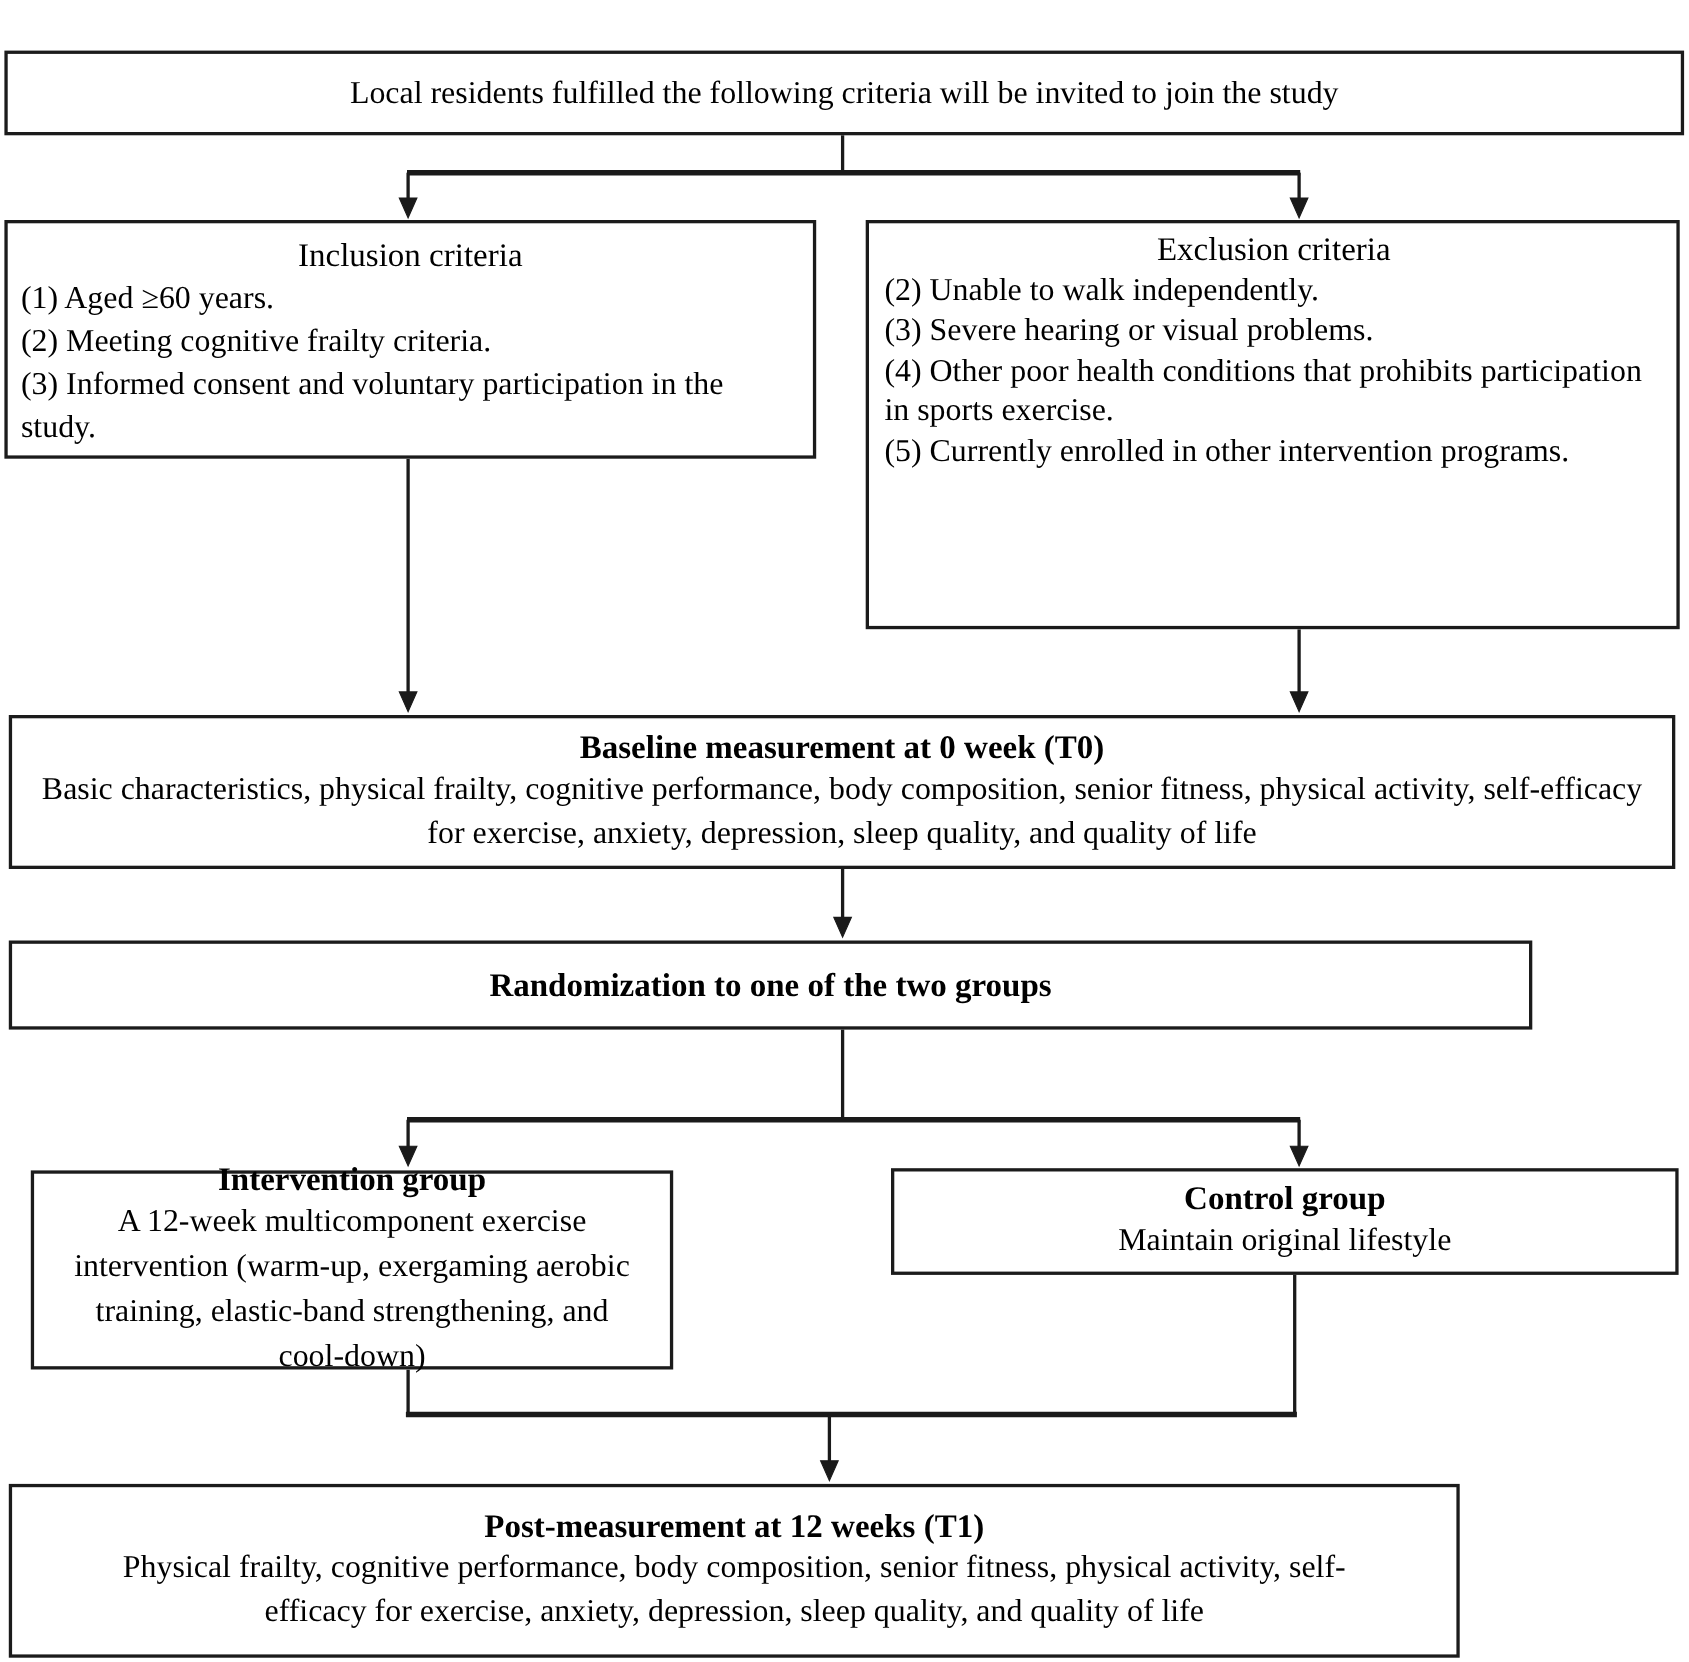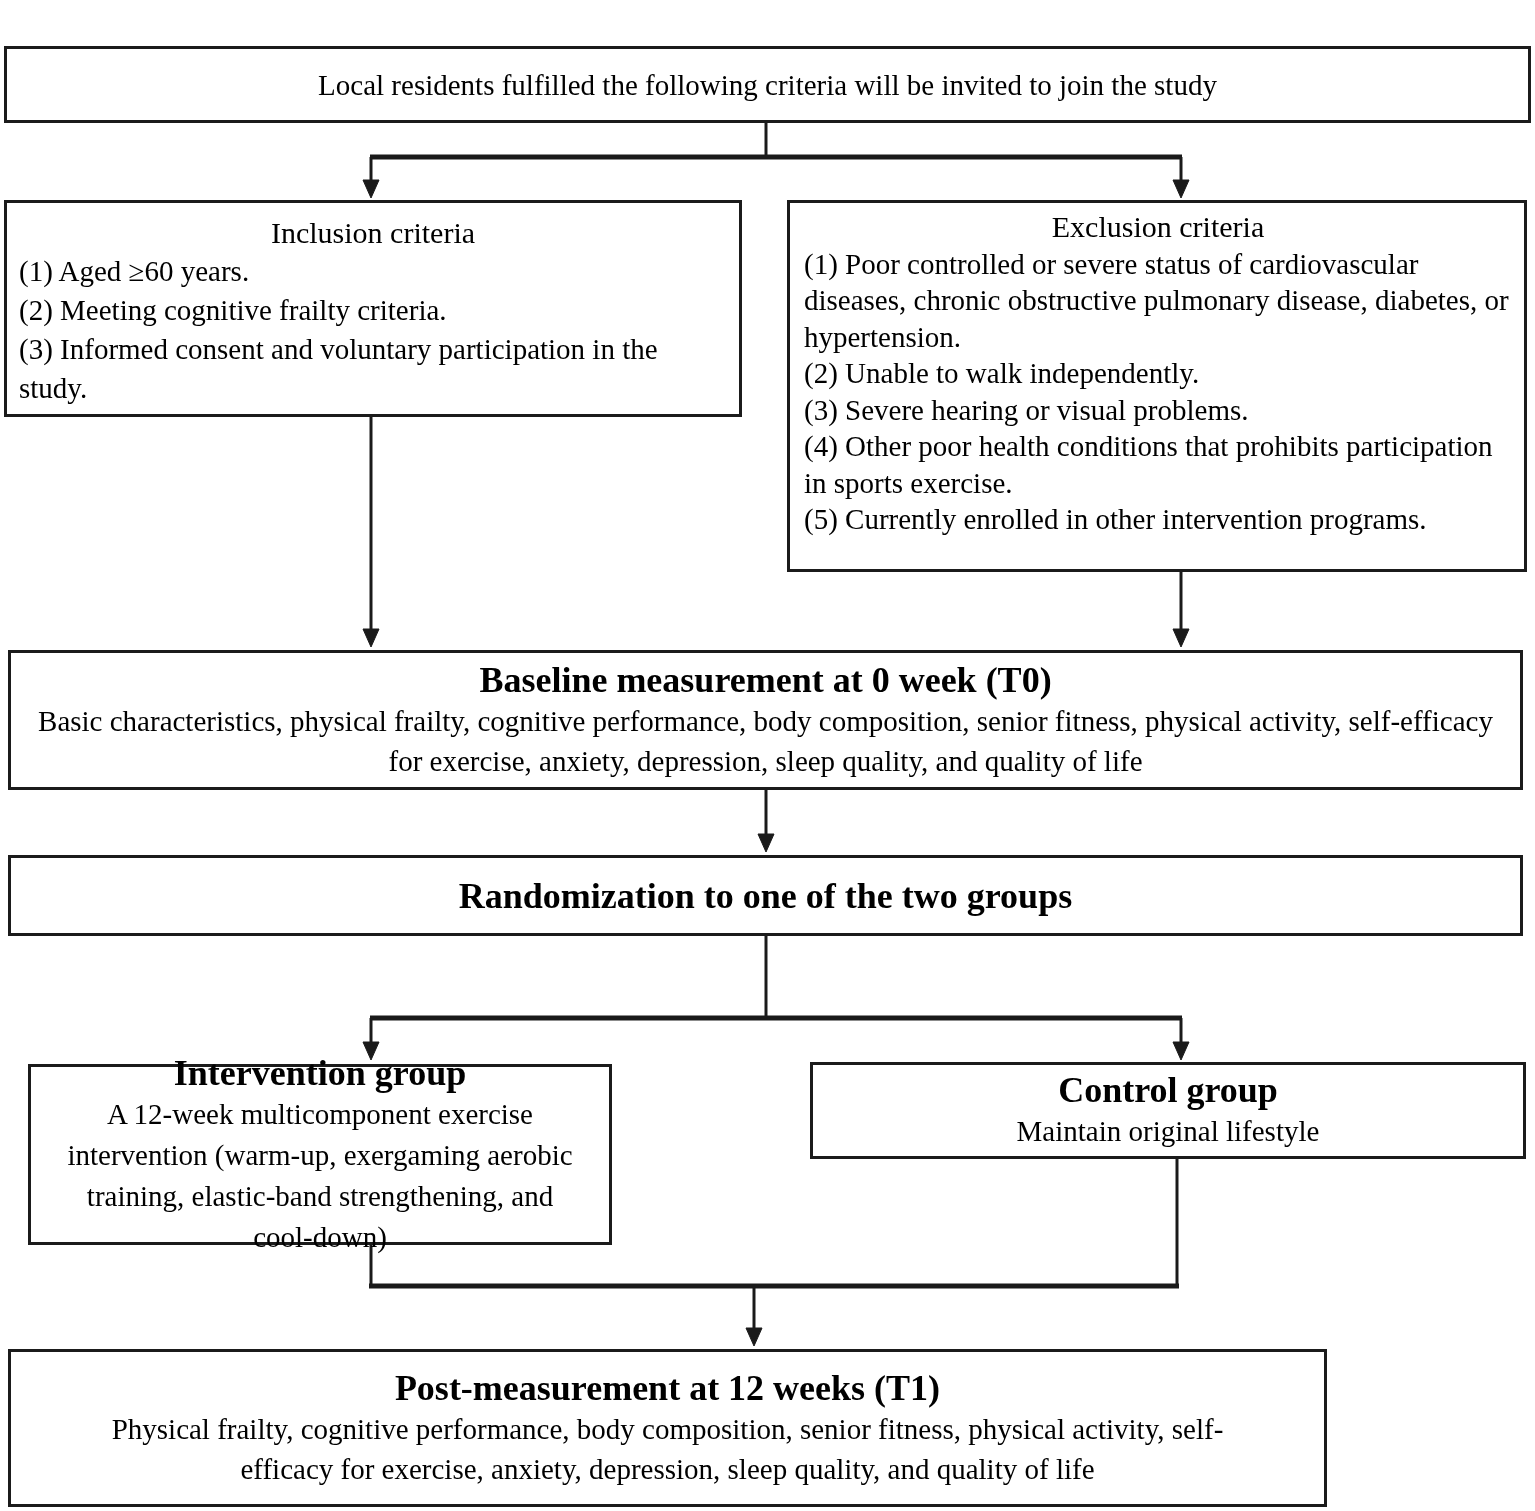--- a/index.html
+++ b/index.html
@@ -29,21 +29,21 @@
     flex-direction: column;
     justify-content: center;
     text-align: center;
   }
   .bold { font-weight: bold; }
   .box-top-text { font-size: 29px; line-height: 40px; }
   .crit-title { font-size: 30px; text-align: center; }
   .crit-item { text-align: left; }
   .incl-body { font-size: 29px; line-height: 39px; padding: 10px 12px 0 12px; }
   .excl-body { font-size: 29px; line-height: 36.5px; padding: 6px 12px 0 14px; }
-  .wide-title { font-size: 36px; }
+  .wide-title { font-size: 30px; }
   .wide-body { font-size: 29px; line-height: 40px; }
   .baseline-pad { padding: 0 26px; }
   .group-body { font-size: 29px; line-height: 41px; }
   .interv-pad { padding: 2px 28px; }
   .post-pad { padding: 0 60px; }
 </style>
 </head>
 <body>
 
 <div class="canvas">
@@ -101,34 +101,33 @@
       <div class="crit-title">Inclusion  criteria</div>
       <div class="crit-item">(1) Aged ≥60  years.</div>
       <div class="crit-item">(2) Meeting  cognitive  frailty  criteria.</div>
       <div class="crit-item">(3) Informed  consent and  voluntary  participation  in the  study.</div>
     </div>
   </div>
 
   <div class="fc-box" style="left:787px; top:200px; width:740px; height:372px;">
     <div class="excl-body">
       <div class="crit-title">Exclusion  criteria</div>
-      <div class="crit-item">(1) Poor controlled  or  severe  status  of  cardiovascular diseases,  chronic  obstructive  pulmonary  disease, diabetes,  or hypertension.</div>
       <div class="crit-item">(2) Unable  to  walk  independently.</div>
       <div class="crit-item">(3) Severe  hearing  or  visual  problems.</div>
       <div class="crit-item">(4) Other poor health  conditions  that  prohibits participation  in  sports exercise.</div>
       <div class="crit-item">(5) Currently  enrolled  in  other  intervention  programs.</div>
     </div>
   </div>
 
   <div class="fc-box center-col baseline-pad" style="left:8px; top:650px; width:1515px; height:140px;">
     <div class="wide-title bold">Baseline measurement at 0 week (T0)</div>
     <div class="wide-body">Basic  characteristics,  physical  frailty,  cognitive  performance,  body composition,  senior fitness,  physical  activity, self-efficacy  for exercise,  anxiety,  depression, sleep quality,  and quality  of life</div>
   </div>
 
-  <div class="fc-box center-col" style="left:8px; top:855px; width:1515px; height:81px;">
+  <div class="fc-box center-col" style="left:8px; top:855px; width:1385px; height:81px;">
     <div class="wide-title bold">Randomization to one of the two groups</div>
   </div>
 
   <div class="fc-box center-col interv-pad" style="left:28px; top:1064px; width:584px; height:181px;">
     <div class="wide-title bold">Intervention group</div>
     <div class="group-body">A 12-week  multicomponent  exercise  intervention (warm-up,  exergaming  aerobic  training,  elastic-band  strengthening,  and  cool-down)</div>
   </div>
 
   <div class="fc-box center-col" style="left:810px; top:1062px; width:716px; height:97px;">
     <div class="wide-title bold">Control group</div>

